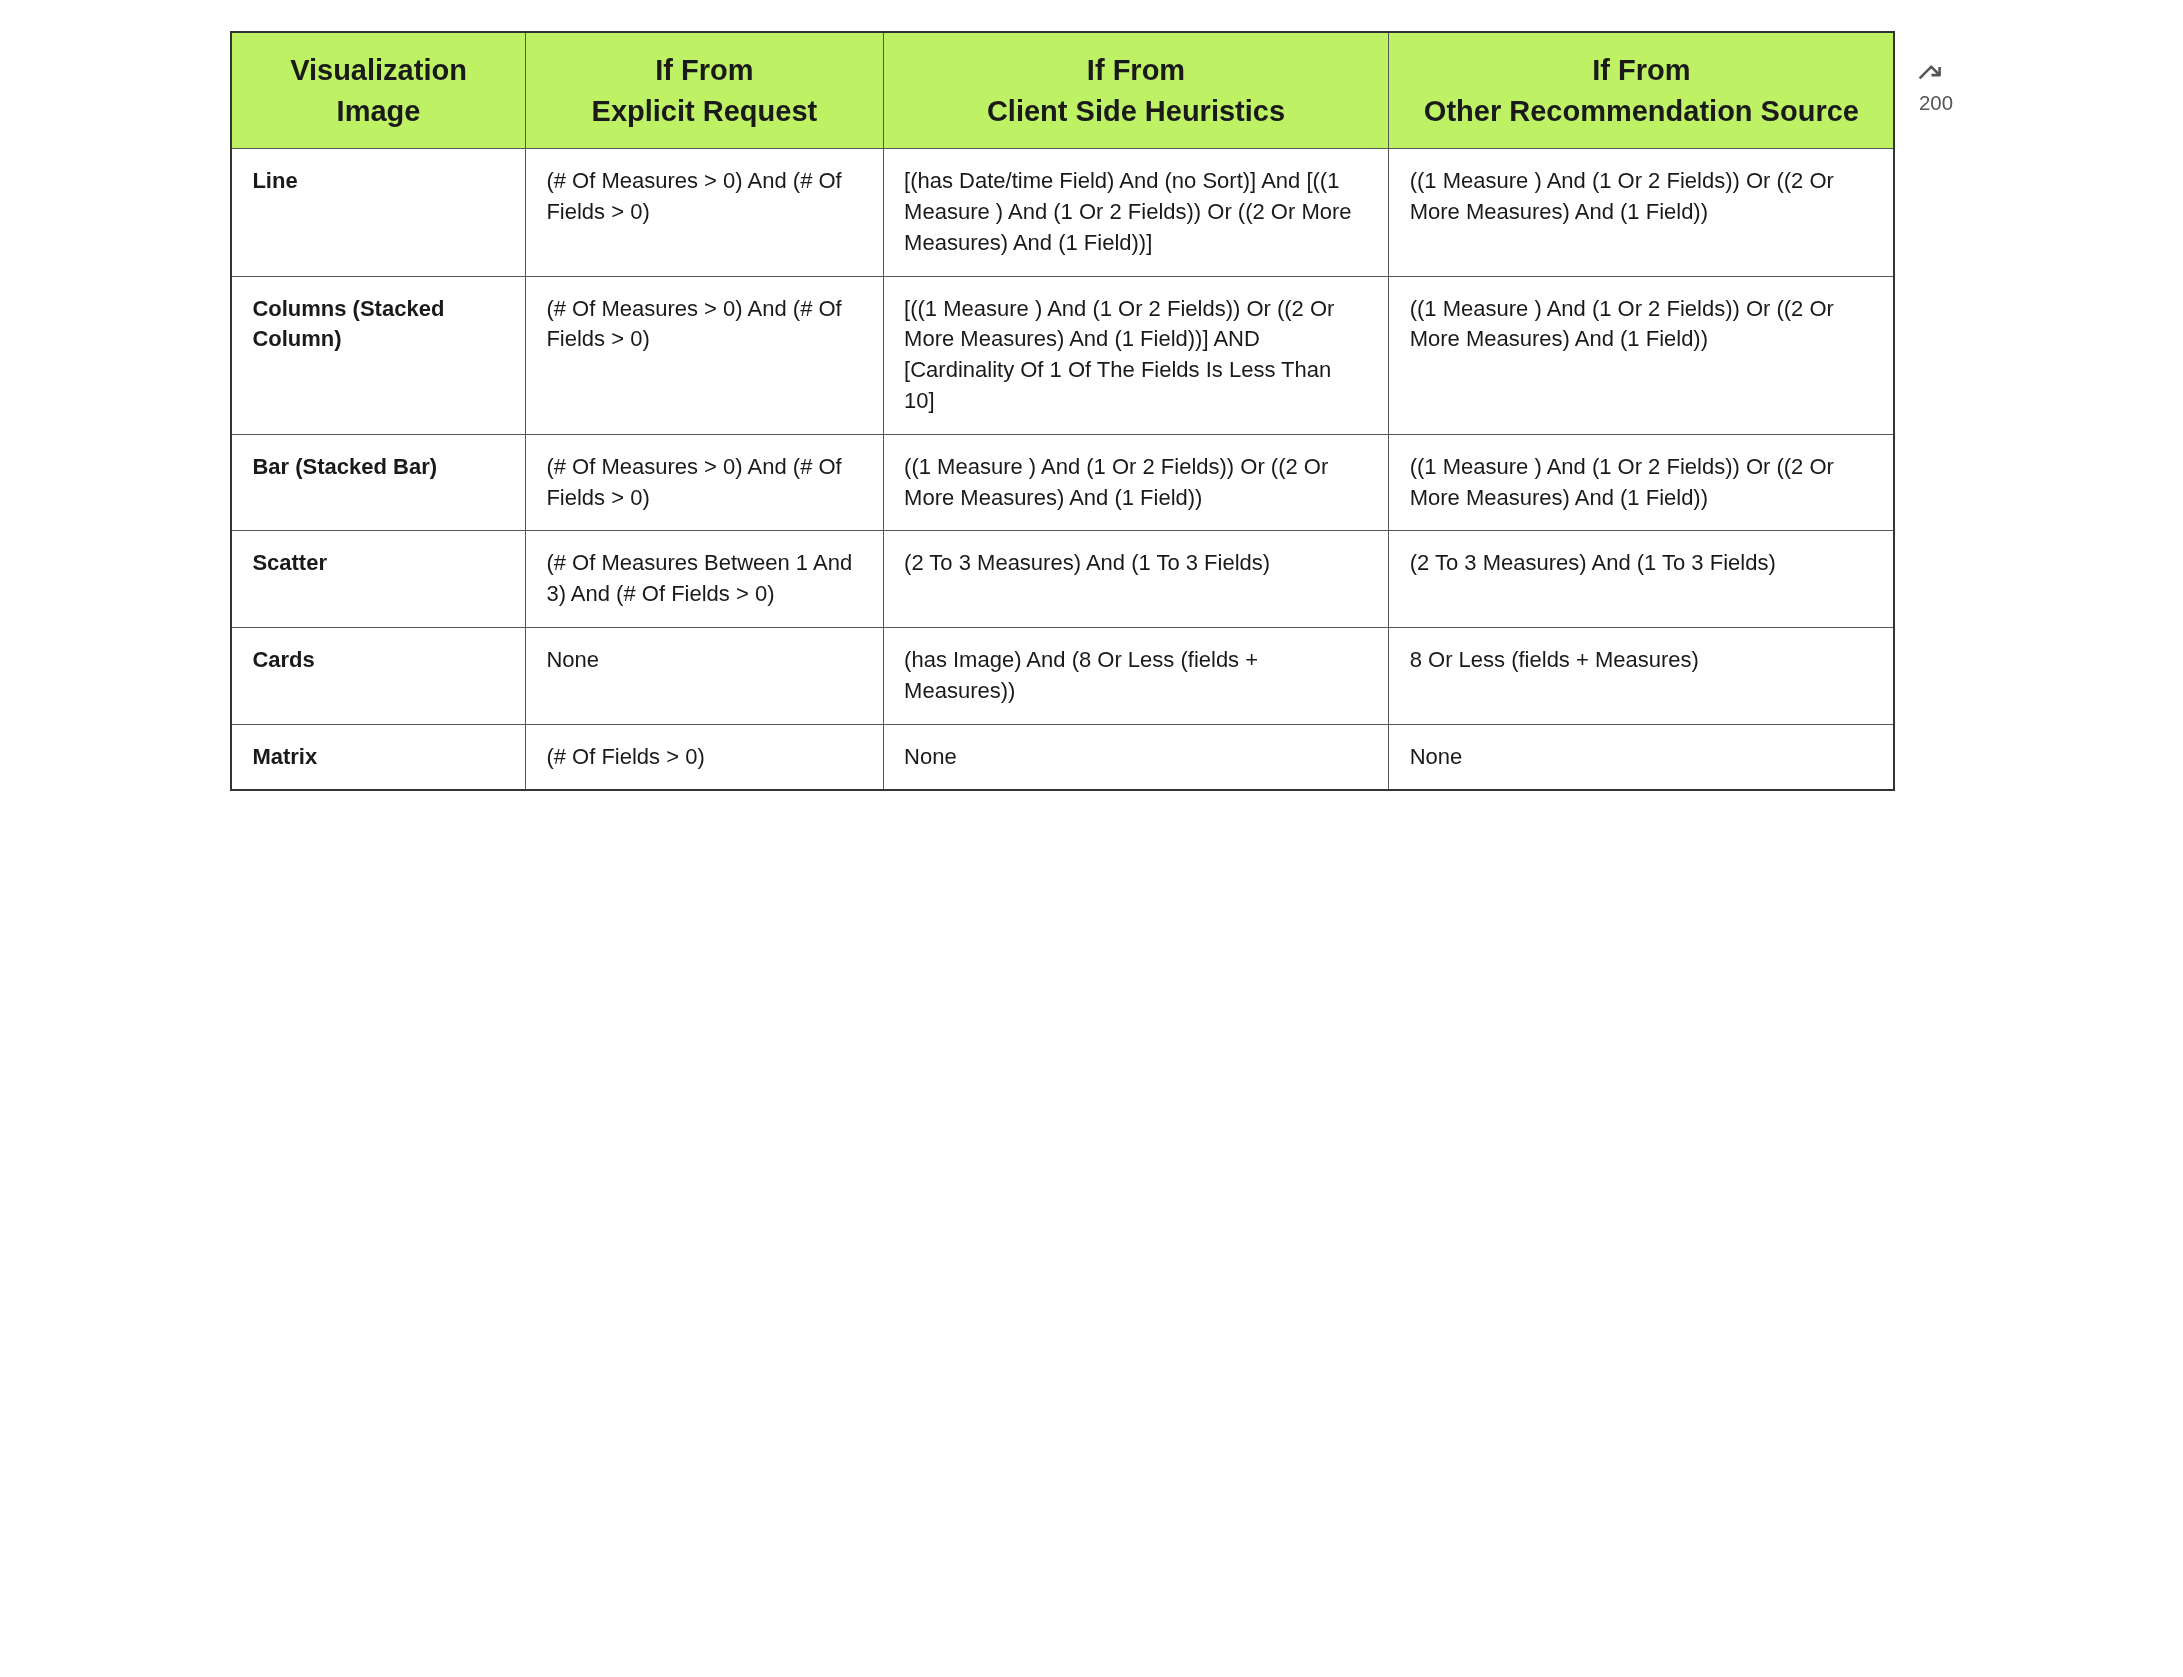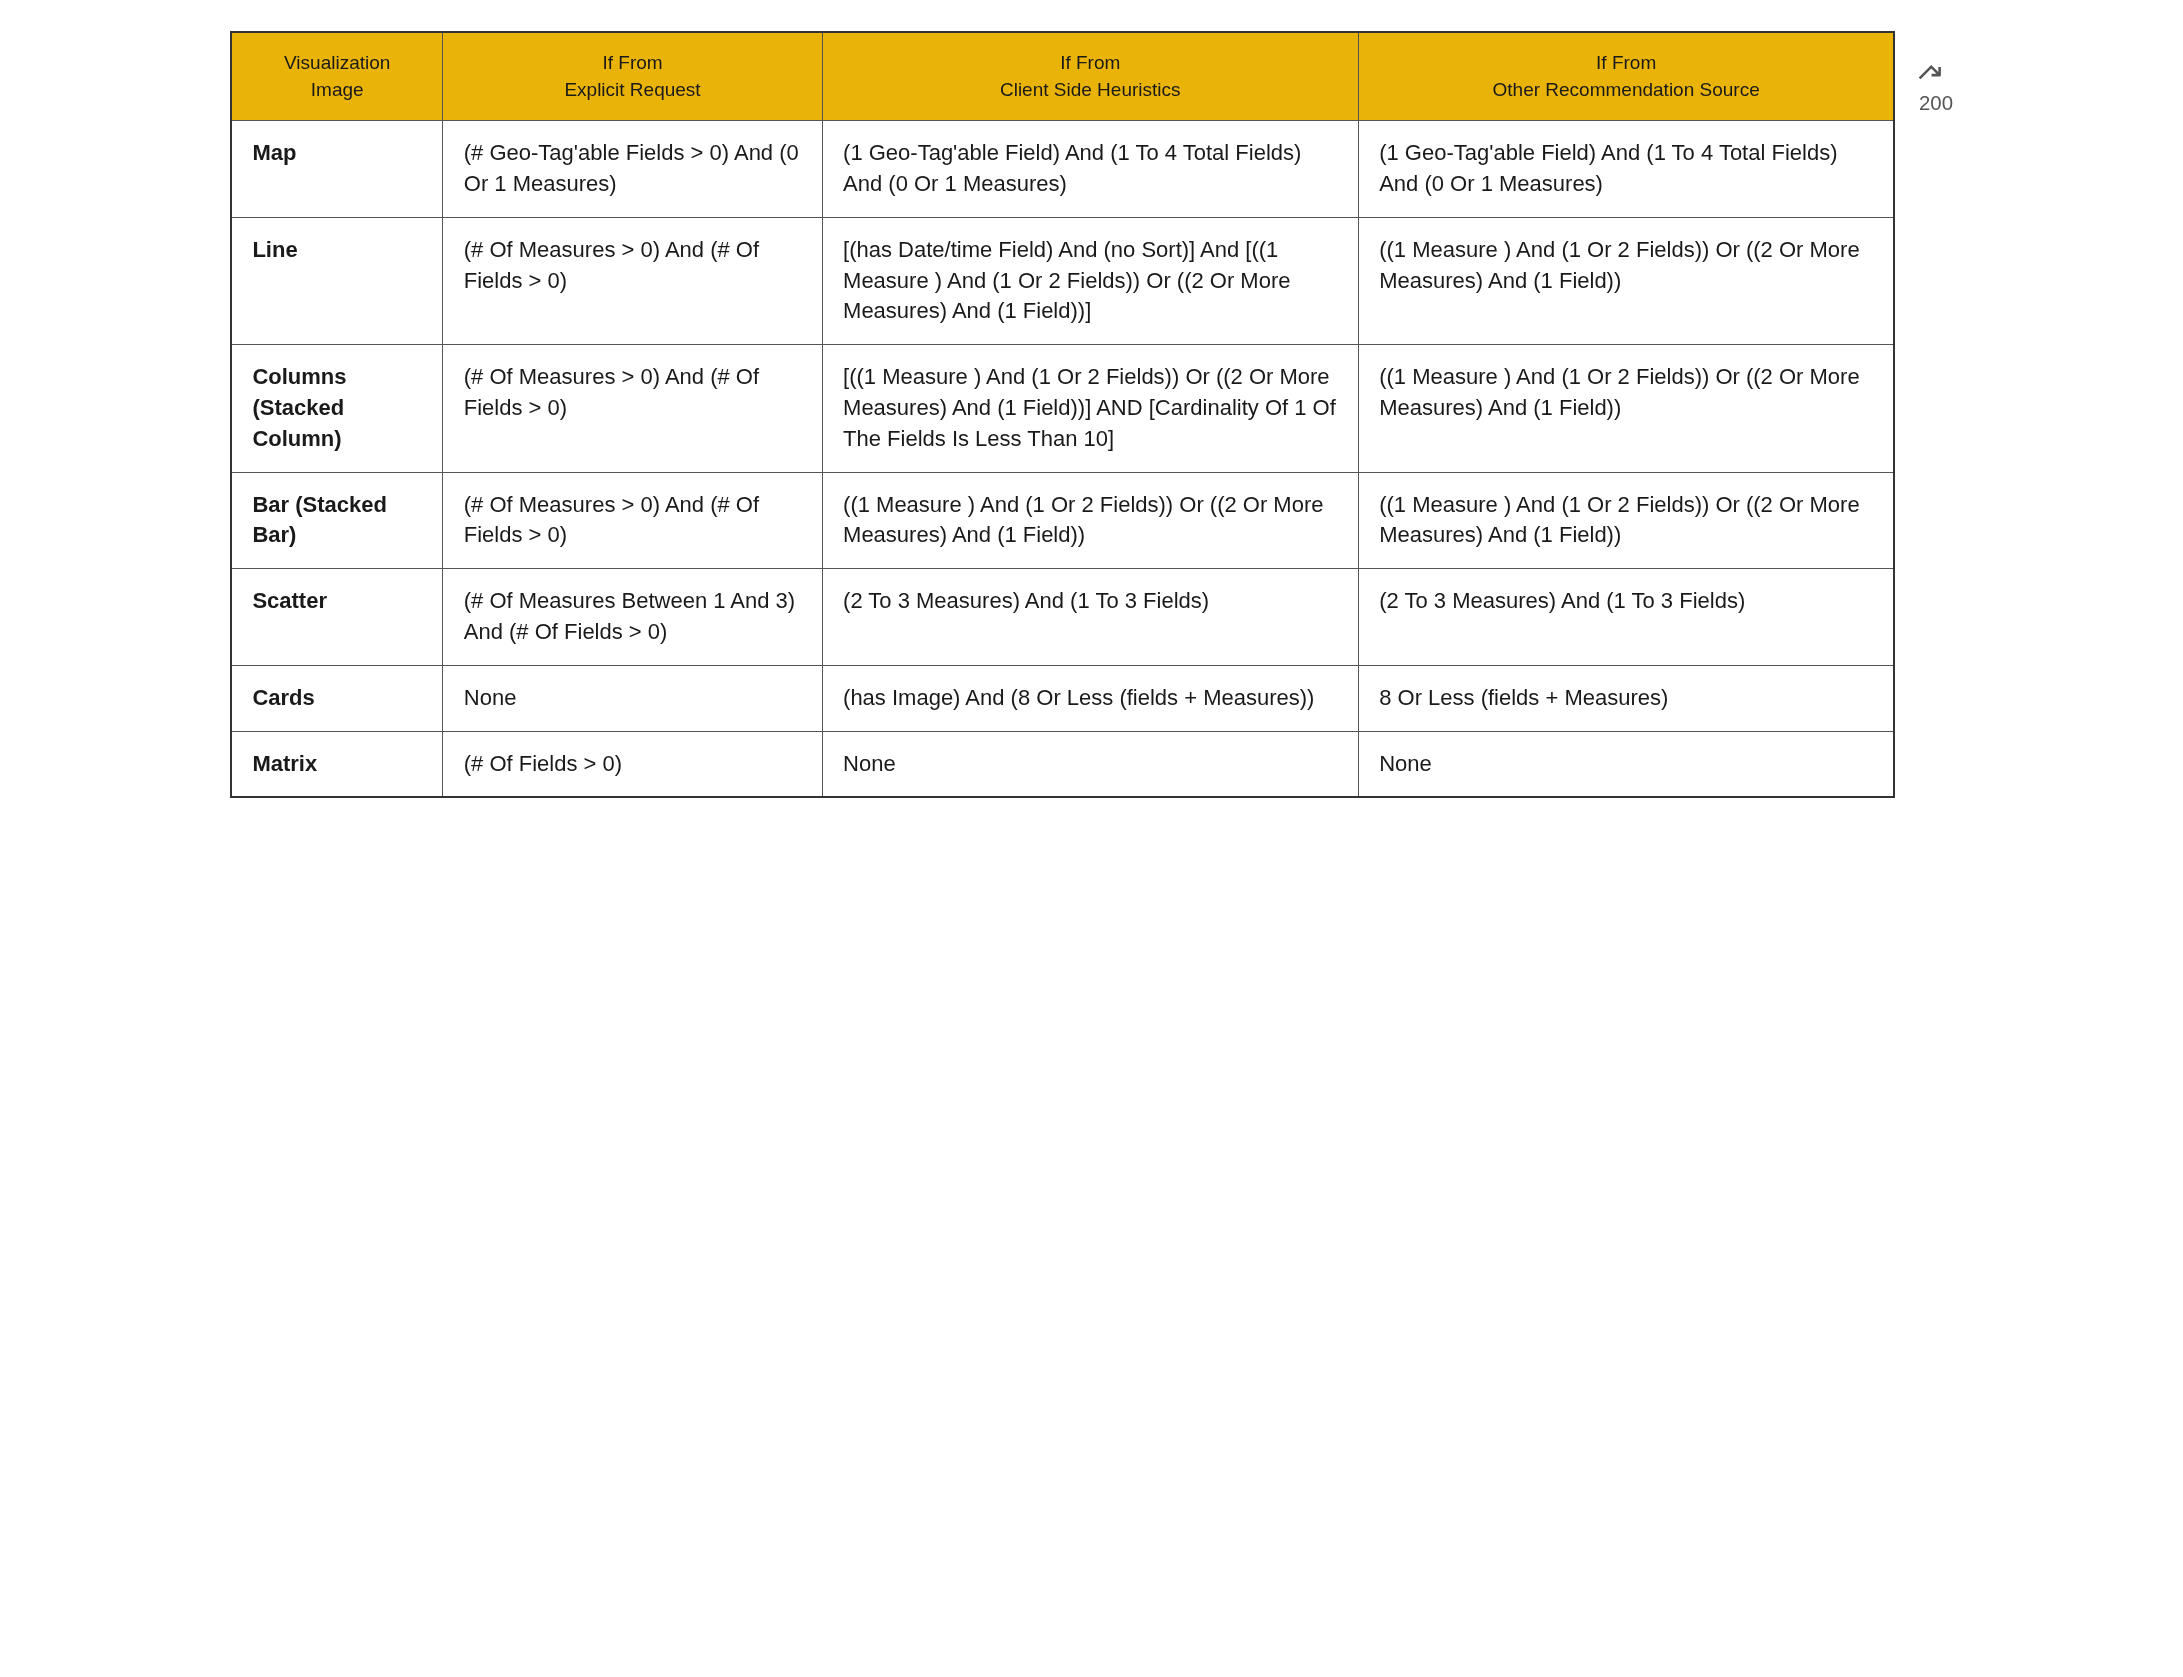--- a/index.html
+++ b/index.html
@@ -39,23 +39,23 @@
     }
 
     th, td {
       border: 1.6px solid #555;
       padding: 17px 20.4px;
       vertical-align: top;
       line-height: 1.4;
     }
 
     thead th {
-      font-weight: normal;
-      font-size: 19px;
-      background: #eab308;
+      font-weight: bold;
+      font-size: 29px;
+      background: #bef264;
     }
 
     tbody td:first-child {
       font-weight: bold;
     }
 
     tbody td {
       font-weight: normal;
     }
 
@@ -112,26 +112,20 @@
             <span>If From</span><br>
             <span>Client Side Heuristics</span>
           </th>
           <th class="col-other">
             <span>If From</span><br>
             <span>Other Recommendation Source</span>
           </th>
         </tr>
       </thead>
       <tbody id="table-body">
-      <tr>
-            <td>Map</td>
-            <td style="font-weight: normal;">(# Geo-Tag'able Fields &gt; 0) And  (0 Or 1 Measures)</td>
-            <td style="font-weight: normal;">(1 Geo-Tag'able Field) And (1 To 4 Total Fields) And  (0 Or 1 Measures)</td>
-            <td style="font-weight: normal;">(1 Geo-Tag'able Field) And (1 To 4 Total Fields) And  (0 Or 1 Measures)</td>
-          </tr>
           <tr>
             <td>Line</td>
             <td style="font-weight: normal;">(# Of Measures &gt; 0) And (# Of Fields &gt; 0)</td>
             <td style="font-weight: normal;">[(has Date/time Field) And (no Sort)] And [((1 Measure ) And (1 Or 2 Fields)) Or ((2 Or More Measures) And (1 Field))]</td>
             <td style="font-weight: normal;">((1 Measure ) And (1 Or 2 Fields)) Or ((2 Or More Measures) And (1 Field))</td>
           </tr>
           <tr>
             <td>Columns (Stacked Column)</td>
             <td style="font-weight: normal;">(# Of Measures &gt; 0) And (# Of Fields &gt; 0)</td>
             <td style="font-weight: normal; margin-left: 20px;">[((1 Measure ) And (1 Or 2 Fields)) Or ((2 Or More Measures) And (1 Field))] AND [Cardinality Of 1 Of The Fields Is Less Than 10]</td>

